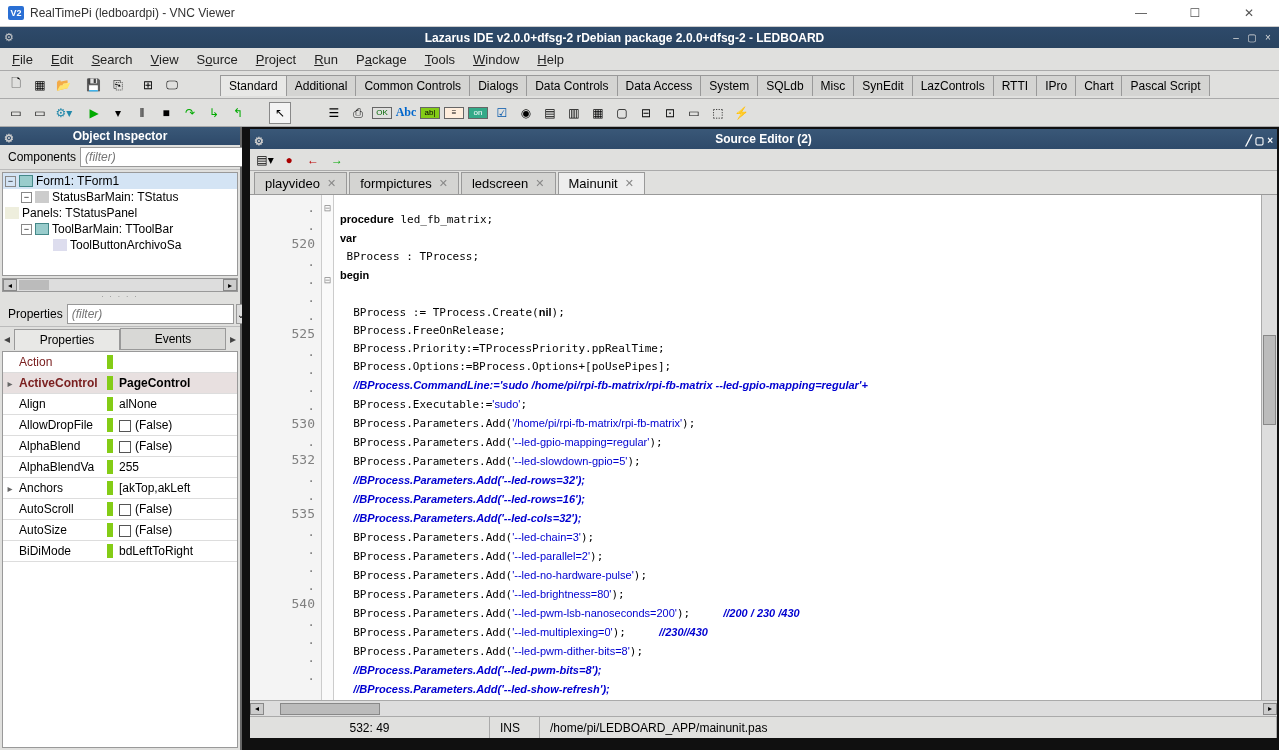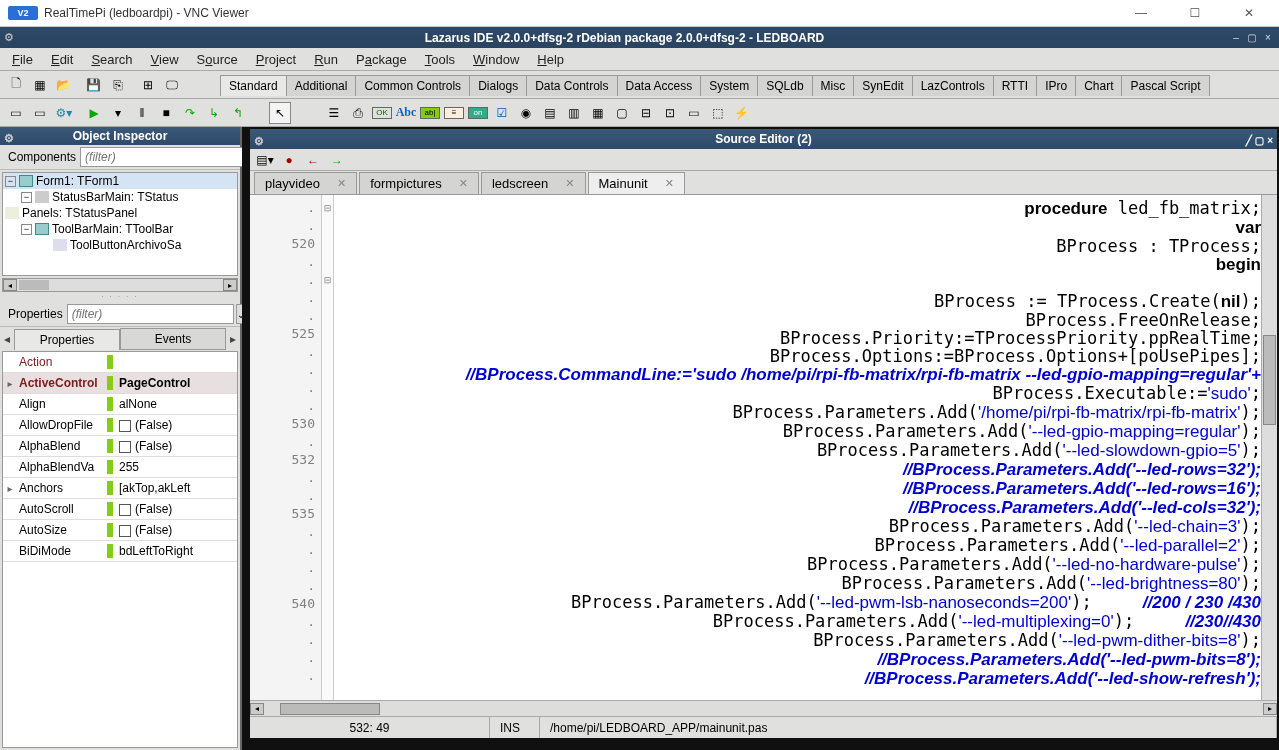--- a/index.html
+++ b/index.html
@@ -1,20 +1,20 @@
 <!DOCTYPE html>
 <html><head>
 <meta charset="utf-8">
 <style>
 * { box-sizing: border-box; margin: 0; padding: 0; font-family: "Segoe UI", Tahoma, sans-serif; }
 body { background: #202020; width: 1279px; height: 750px; overflow: hidden; font-size: 12px; }
 
 
 .vnc-titlebar { background: #fff; height: 27px; display: flex; align-items: center; padding: 0 8px; border-bottom: 1px solid #ccc; }
-.vnc-logo { width: 30px; height: 14px; background: #2a6fd4; color: #fff; font-size: 9px; font-weight: bold; display: inline-flex; align-items: center; justify-content: center; border-radius: 2px; margin-right: 6px; }
+.vnc-logo { width: 16px; height: 14px; background: #2a6fd4; color: #fff; font-size: 9px; font-weight: bold; display: inline-flex; align-items: center; justify-content: center; border-radius: 2px; margin-right: 6px; }
 .vnc-title { font-size: 12px; color: #333; flex: 1; }
 .vnc-ctrls { display: flex; gap: 18px; margin-right: 4px; }
 .vnc-ctrl { width: 36px; height: 22px; display: flex; align-items: center; justify-content: center; color: #555; cursor: default; }
 
 
 .ide-titlebar { background: linear-gradient(#2e4a6a,#294360); height: 21px; display: flex; align-items: center; padding: 0 4px; color: #fff; }
 .ide-title { flex: 1; text-align: center; font-weight: bold; font-size: 12px; }
 .ide-ctrls { display: flex; gap: 2px; }
 .ide-ctrl { width: 14px; height: 14px; display: flex; align-items: center; justify-content: center; font-size: 10px; color: #ddd; }
 
@@ -73,28 +73,28 @@
 
 
 .src-title { background: linear-gradient(#3a5878,#2e4a6a); color: #fff; font-weight: bold; text-align: center; height: 20px; line-height: 20px; font-size: 12px; position: relative; margin: 2px 2px 0 8px; }
 .src-title .gear { position: absolute; left: 4px; top: 2px; color: #ccc; font-size: 11px; }
 .src-title .ctrls { position: absolute; right: 4px; top: 2px; display: flex; gap: 3px; font-size: 10px; }
 
 .src-nav { height: 22px; background: #e0e0de; display: flex; align-items: center; padding: 0 6px; gap: 6px; margin: 0 2px 0 8px; border-bottom: 1px solid #aaa; }
 .nav-btn { width: 18px; height: 16px; display: flex; align-items: center; justify-content: center; }
 
 .editor-tabs { height: 24px; background: #e0e0de; display: flex; align-items: flex-end; padding: 0 4px; margin: 0 2px 0 8px; border-bottom: 1px solid #999; }
-.ed-tab { padding: 3px 10px; border: 1px solid #999; border-bottom: none; background: #d4d4d2; font-size: 13px; display: flex; align-items: center; gap: 17px; margin-right: 2px; }
+.ed-tab { padding: 3px 10px; border: 1px solid #999; border-bottom: none; background: #d4d4d2; font-size: 13px; display: flex; align-items: center; gap: 7px; margin-right: 2px; }
 .ed-tab.active { background: #eee; font-weight: normal; }
 .ed-close { color: #888; font-size: 11px; }
 
 .editor-body { flex: 1; display: flex; background: #fff; margin: 0 2px 0 8px; overflow: hidden; position: relative; }
 .gutter { width: 72px; background: #f4f4f4; border-right: 1px solid #ccc; text-align: right; padding: 4px 6px 0 0; font-family: monospace; font-size: 13px; color: #808080; line-height: 18px; }
 .fold-col { width: 12px; background: #fafafa; border-right: 1px solid #ccc; padding-top: 4px; font-size: 9px; color: #888; text-align: center; line-height: 18px; }
-.code { flex: 1; font-family: "DejaVu Sans Mono", Consolas, monospace; font-size: 17px; line-height: 18px; padding: 4px 0 0 6px; white-space: pre; overflow: hidden; text-align: right; }
+.code { flex: 1; font-family: "DejaVu Sans Mono", Consolas, monospace; font-size: 11px; line-height: 18px; padding: 15px 0 0 6px; white-space: pre; overflow: hidden; }
 .code .kw { color: #000; font-weight: bold; }
 .code .str { color: #0000d0; }
 .code .cm { color: #0000d0; font-weight: bold; font-style: italic; }
 .v-scroll { width: 16px; background: #ddd; border-left: 1px solid #aaa; position: relative; }
 .v-thumb { position: absolute; left: 1px; width: 13px; height: 90px; top: 140px; background: #bbb; border: 1px solid #888; }
 
 .h-scroll-ed { height: 16px; background: #ddd; margin: 0 2px 0 8px; border-top: 1px solid #aaa; display: flex; align-items: center; }
 .h-thumb { width: 100px; height: 12px; background: #bbb; border: 1px solid #888; margin-left: 16px; }
 
 .statusbar { height: 22px; background: #e0e0de; border-top: 1px solid #aaa; display: flex; align-items: center; font-size: 12px; margin: 0 2px 2px 8px; }

